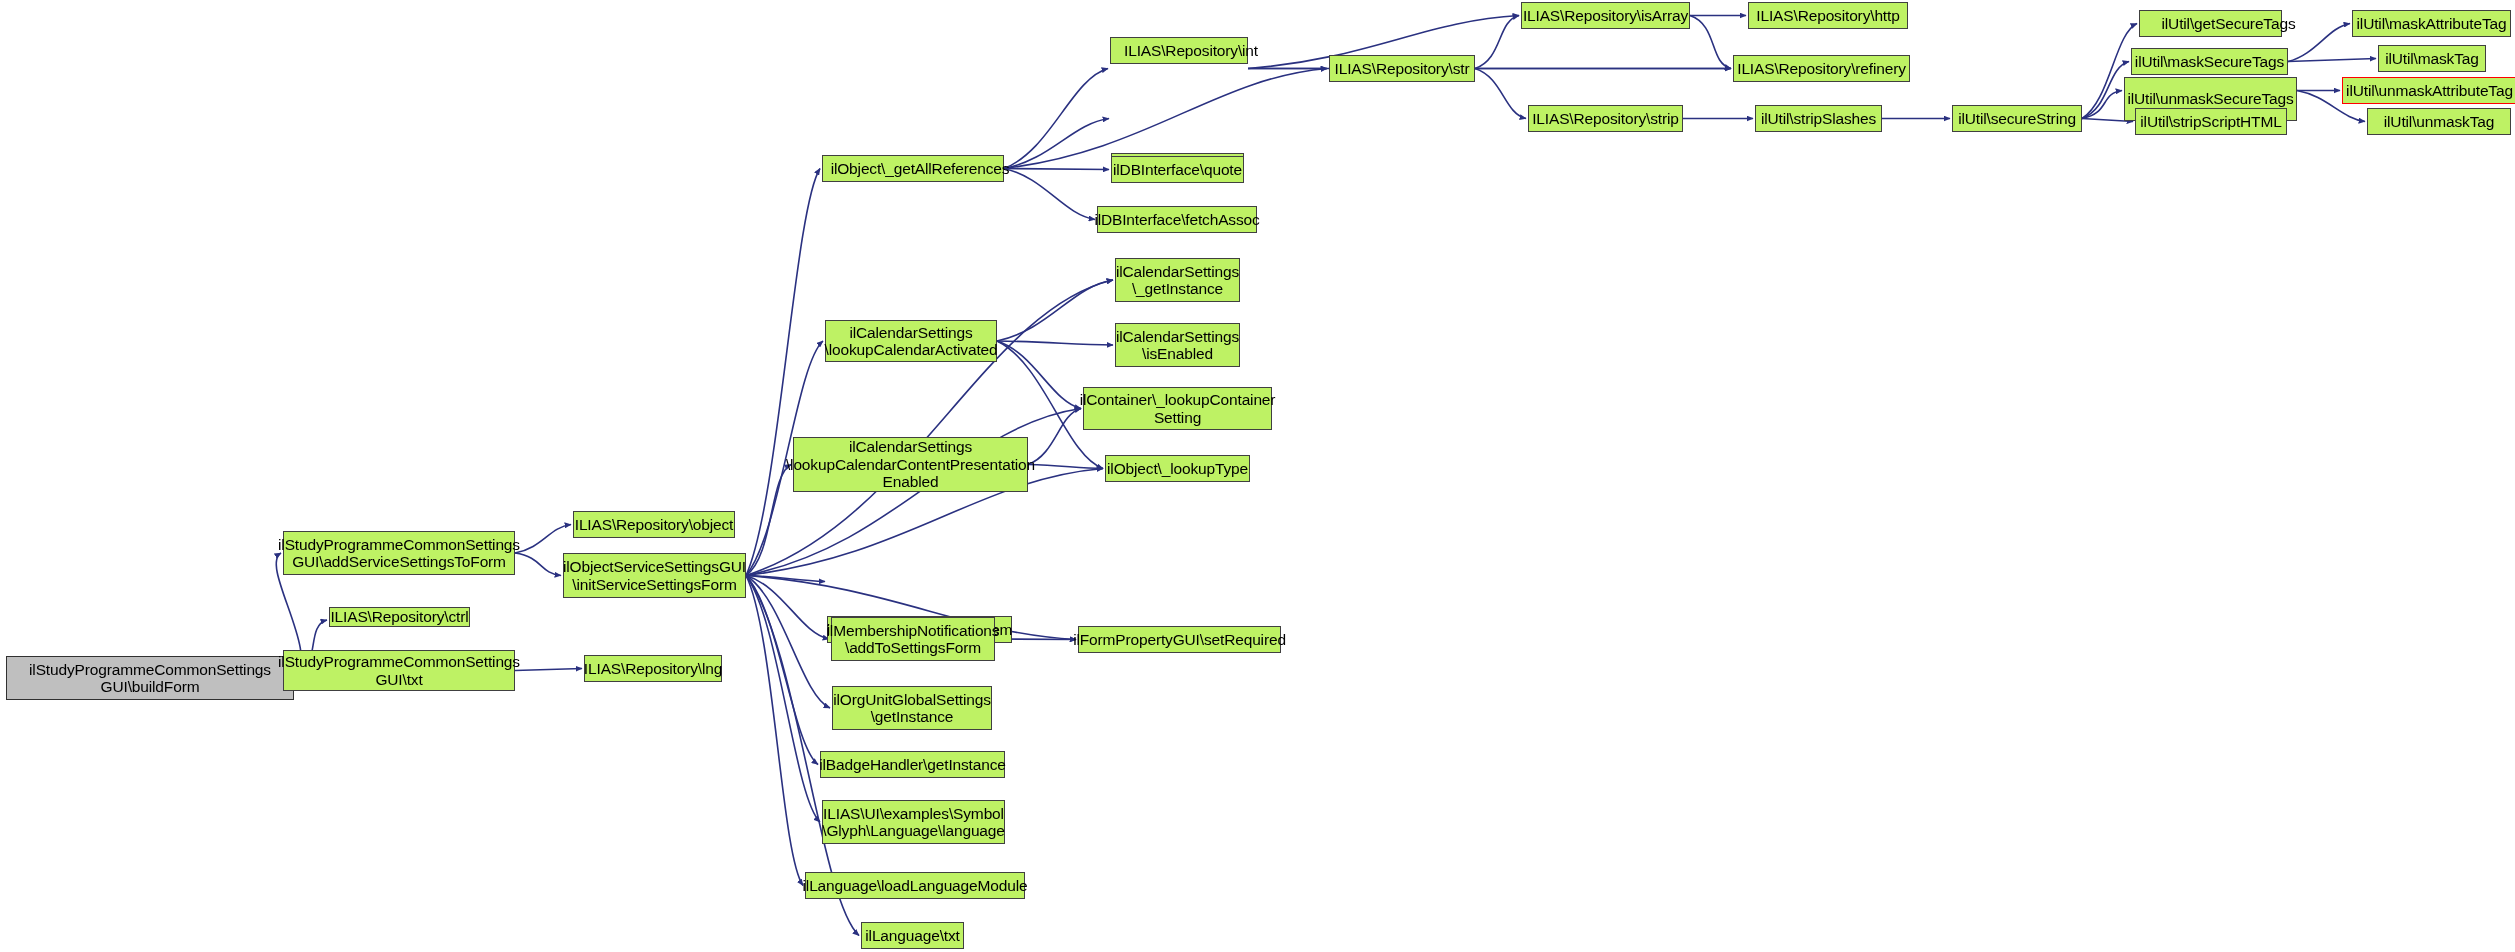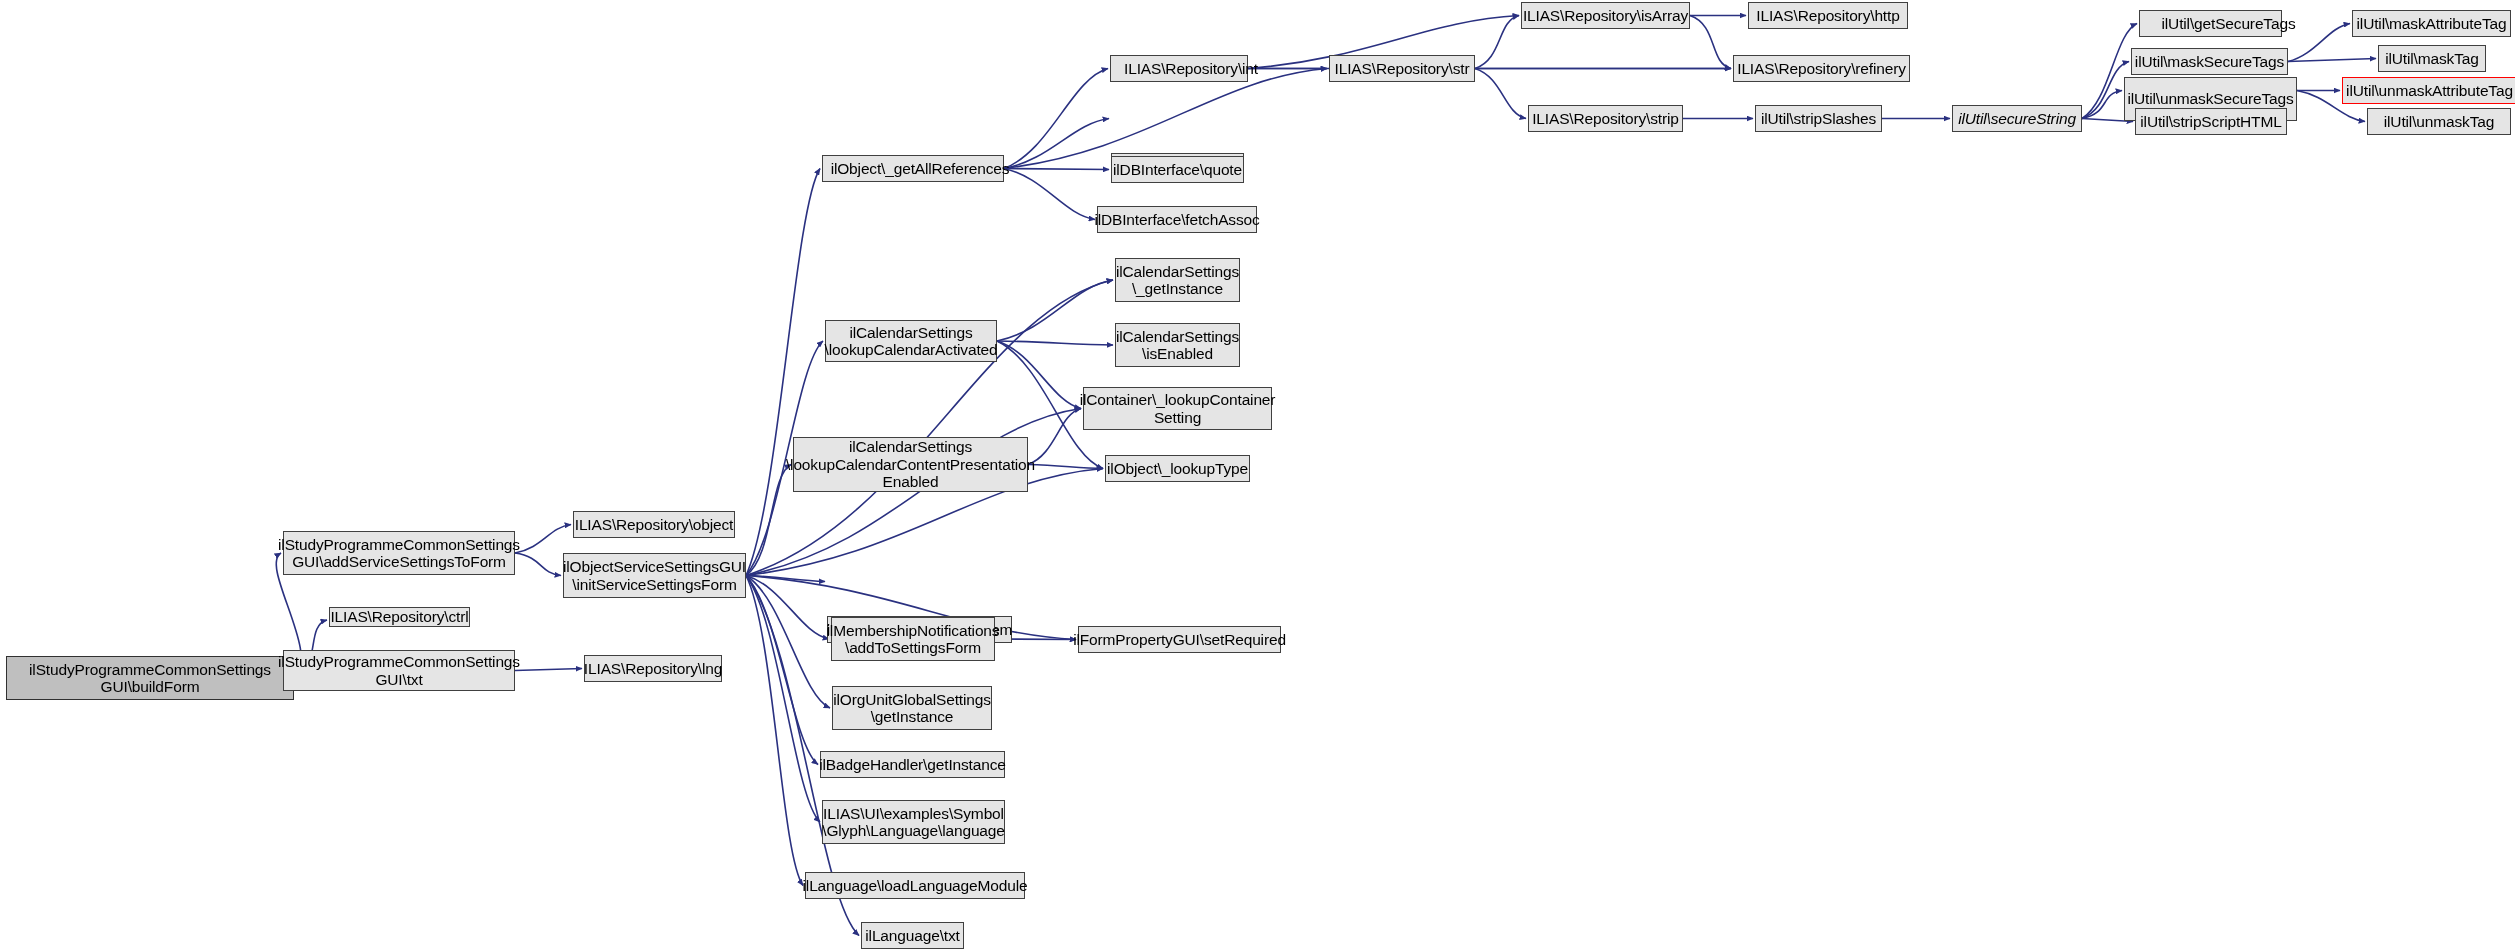--- a/index.html
+++ b/index.html
@@ -24,21 +24,21 @@
     height: 952px;
     pointer-events: none;
   }
   .node {
     position: absolute;
     box-sizing: border-box;
     display: flex;
     align-items: center;
     justify-content: center;
     text-align: center;
-    background: #e5e5e5;
+    background: #bef264;
     border: 1.6px solid #404040;
     color: #000000;
     font-size: 15.5px;
     line-height: 1.12;
     letter-spacing: -0.15px;
     white-space: pre-line;
     padding: 0 4px;
     z-index: 5;
   }
   .node.root {
@@ -131,39 +131,39 @@
     <div class="node" style="left: 827px; top: 568px; width: 185px; height: 27px; margin-top: 48px;">ilPropertyFormGUI\addItem</div>
     <div class="node" style="left: 831px; top: 617px; width: 164px; height: 44px;">ilMembershipNotifications
 \addToSettingsForm</div>
     <div class="node" style="left: 832px; top: 686px; width: 160px; height: 44px;">ilOrgUnitGlobalSettings
 \getInstance</div>
     <div class="node" style="left: 820px; top: 751px; width: 185px; height: 27px;">ilBadgeHandler\getInstance</div>
     <div class="node" style="left: 822px; top: 800px; width: 183px; height: 44px;">ILIAS\UI\examples\Symbol
 \Glyph\Language\language</div>
     <div class="node" style="left: 805px; top: 872px; width: 220px; height: 27px;">ilLanguage\loadLanguageModule</div>
     <div class="node" style="left: 861px; top: 922px; width: 103px; height: 27px;">ilLanguage\txt</div>
-    <div class="node" style="left: 1110px; top: 55px; width: 138px; height: 27px; padding-left: 28px;">ILIAS\Repository\int</div>
+    <div class="node" style="left: 1110px; top: 37px; width: 138px; height: 27px; padding-left: 28px;">ILIAS\Repository\int</div>
     <div class="node" style="left: 1111px; top: 105px; width: 133px; height: 27px; margin-top: 48px;">ilDBInterface\query</div>
     <div class="node" style="left: 1111px; top: 156px; width: 133px; height: 27px;">ilDBInterface\quote</div>
     <div class="node" style="left: 1097px; top: 206px; width: 160px; height: 27px;">ilDBInterface\fetchAssoc</div>
     <div class="node" style="left: 1115px; top: 258px; width: 125px; height: 44px;">ilCalendarSettings
 \_getInstance</div>
     <div class="node" style="left: 1115px; top: 323px; width: 125px; height: 44px;">ilCalendarSettings
 \isEnabled</div>
     <div class="node" style="left: 1083px; top: 387px; width: 189px; height: 43px;">ilContainer\_lookupContainer
 Setting</div>
     <div class="node" style="left: 1105px; top: 455px; width: 145px; height: 27px;">ilObject\_lookupType</div>
     <div class="node" style="left: 1078px; top: 626px; width: 203px; height: 27px;">ilFormPropertyGUI\setRequired</div>
     <div class="node" style="left: 1329px; top: 55px; width: 146px; height: 27px;">ILIAS\Repository\str</div>
     <div class="node" style="left: 1528px; top: 105px; width: 155px; height: 27px;">ILIAS\Repository\strip</div>
     <div class="node" style="left: 1521px; top: 2px; width: 169px; height: 27px;">ILIAS\Repository\isArray</div>
     <div class="node" style="left: 1748px; top: 2px; width: 160px; height: 27px;">ILIAS\Repository\http</div>
     <div class="node" style="left: 1733px; top: 55px; width: 177px; height: 27px;">ILIAS\Repository\refinery</div>
     <div class="node" style="left: 1755px; top: 105px; width: 127px; height: 27px;">ilUtil\stripSlashes</div>
-    <div class="node" style="left: 1952px; top: 105px; width: 130px; height: 27px; font-style: italic;">ilUtil\secureString</div>
+    <div class="node" style="left: 1952px; top: 105px; width: 130px; height: 27px;">ilUtil\secureString</div>
     <div class="node" style="left: 2139px; top: 10px; width: 143px; height: 27px; padding-left: 40px;">ilUtil\getSecureTags</div>
     <div class="node" style="left: 2131px; top: 48px; width: 157px; height: 27px;">ilUtil\maskSecureTags</div>
     <div class="node" style="left: 2124px; top: 77px; width: 173px; height: 44px;">ilUtil\unmaskSecureTags</div>
     <div class="node" style="left: 2135px; top: 108px; width: 152px; height: 27px;">ilUtil\stripScriptHTML</div>
     <div class="node" style="left: 2352px; top: 10px; width: 159px; height: 27px;">ilUtil\maskAttributeTag</div>
     <div class="node" style="left: 2378px; top: 45px; width: 108px; height: 27px;">ilUtil\maskTag</div>
     <div class="node highlight" style="left: 2342px; top: 77px; width: 175px; height: 27px;">ilUtil\unmaskAttributeTag</div>
     <div class="node" style="left: 2367px; top: 108px; width: 144px; height: 27px;">ilUtil\unmaskTag</div>
   </div>
 

